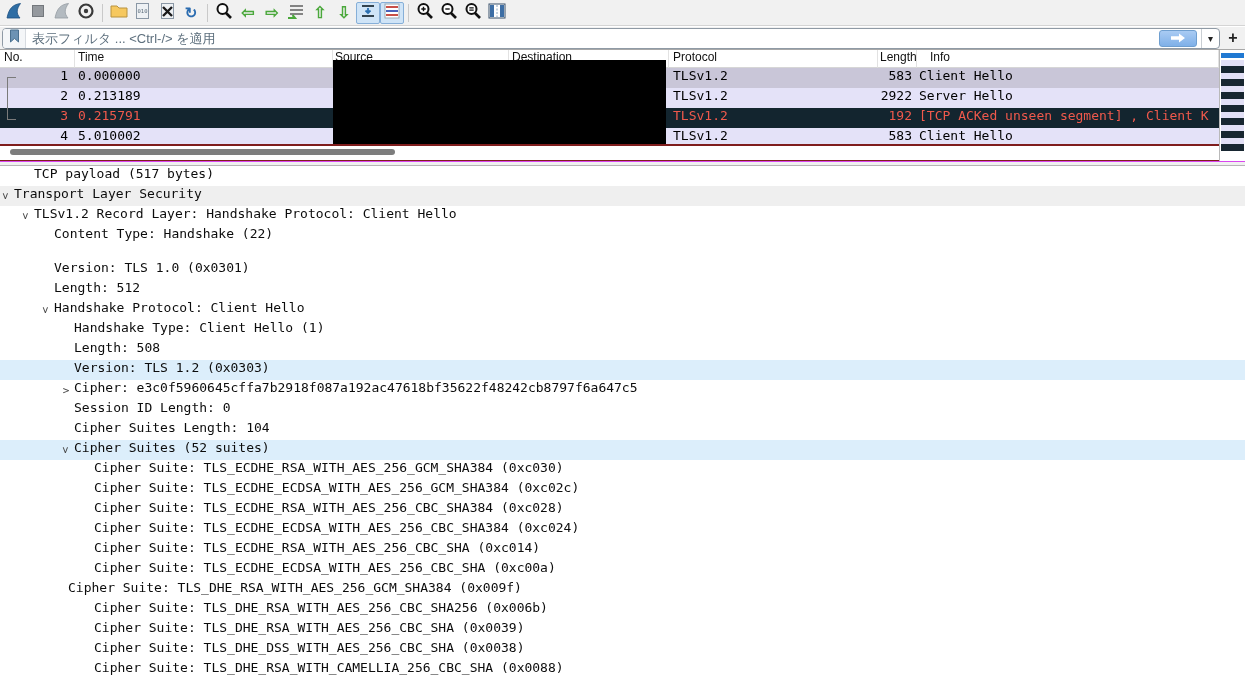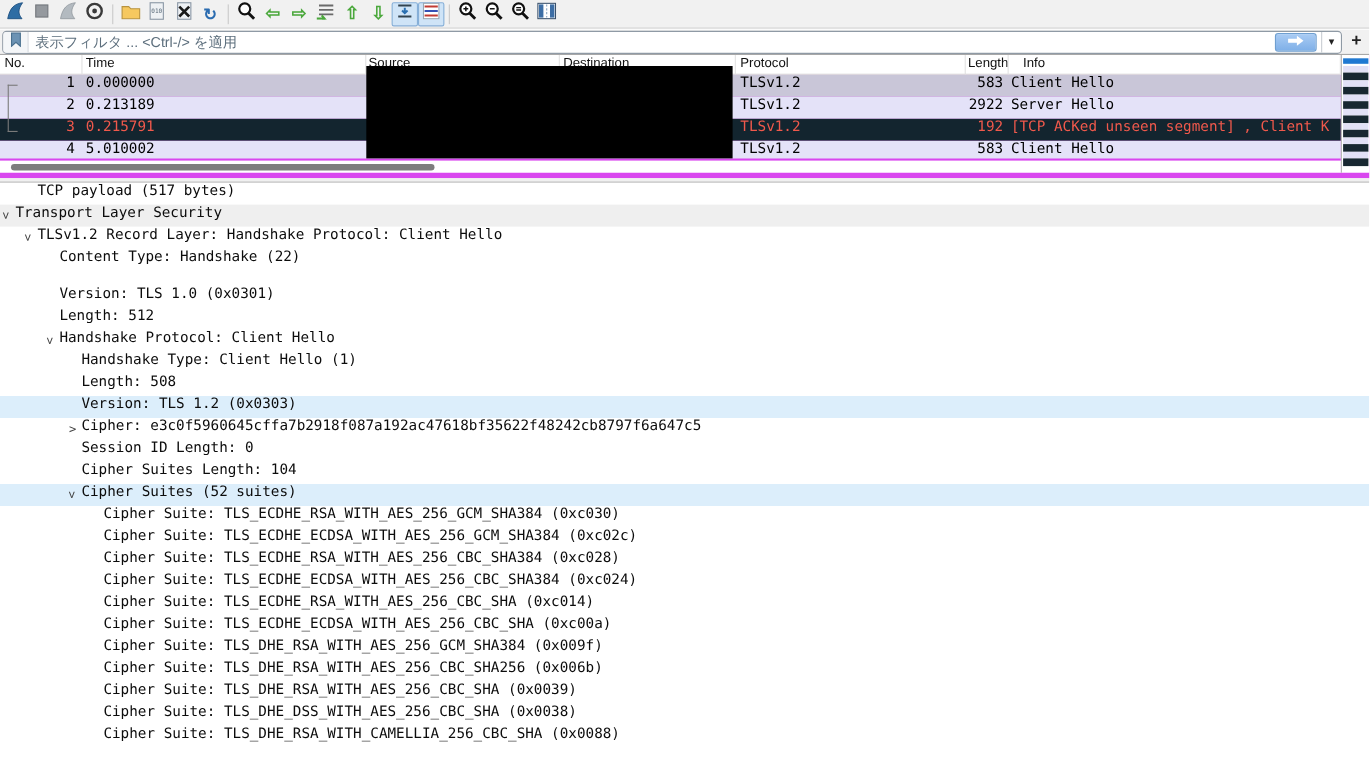--- a/index.html
+++ b/index.html
@@ -26,22 +26,22 @@
                 font:13px "Liberation Sans",sans-serif;color:#4c1d95;padding:0 6px;}
   .filter-input::placeholder{color:#5d6f7d;opacity:1;}
   .apply-btn{width:36px;height:15px;background:linear-gradient(#a9cbf3,#7fb0e8);
              border:1px solid #6f9fd0;border-radius:3px;display:flex;align-items:center;justify-content:center;margin-right:4px;}
   .caret-btn{width:17px;height:100%;border-left:1px solid #c9ced3;display:flex;align-items:center;justify-content:center;
              font-size:10px;color:#222;}
   .plus-btn{width:20px;height:19px;display:flex;align-items:center;justify-content:center;
             font-size:16px;font-weight:bold;color:#222;margin-left:3px;}
 
   
-  .packet-pane{position:absolute;left:0;top:50px;width:1245px;height:112px;background:#d946ef;
-               border-bottom:5px solid #d946ef;box-sizing:border-box;overflow:hidden;}
+  .packet-pane{position:absolute;left:0;top:50px;width:1245px;height:112px;background:#7f1d1d;
+               border-bottom:1px solid #d946ef;box-sizing:border-box;overflow:hidden;}
   .pl-header{position:absolute;left:0;top:0;height:18px;display:flex;background:#fff;z-index:2;}
   .pl-hcell{height:18px;line-height:17px;font:12px "Liberation Sans",sans-serif;color:#111;
             border-right:1px solid #e2e2e2;border-bottom:1px solid #d6d6d6;box-sizing:border-box;
             overflow:hidden;white-space:nowrap;flex-shrink:0;}
   .pl-rows{position:absolute;left:0;top:18px;width:1219px;height:76px;overflow:hidden;}
   .prow{display:flex;height:20px;flex-shrink:0;}
   .pcell{height:20px;line-height:20px;font:13px "DejaVu Sans Mono",monospace;
          overflow:hidden;white-space:pre;box-sizing:border-box;flex-shrink:0;}
   .r-tls-dim{background:#c9c6d8;color:#000;}
   .r-tls{background:#e4e2f8;color:#000;}
@@ -298,20 +298,20 @@
       <div class="dline" style="padding-left: 74px;"><span class="exp" style="left: 60px;">&gt;</span><span>Cipher: e3c0f5960645cffa7b2918f087a192ac47618bf35622f48242cb8797f6a647c5</span></div>
       <div class="dline" style="padding-left: 74px;"><span>Session ID Length: 0</span></div>
       <div class="dline" style="padding-left: 74px;"><span>Cipher Suites Length: 104</span></div>
       <div class="dline hl-blue" style="padding-left: 74px;"><span class="exp open" style="left: 60px;">&gt;</span><span>Cipher Suites (52 suites)</span></div>
       <div class="dline" style="padding-left: 94px;"><span>Cipher Suite: TLS_ECDHE_RSA_WITH_AES_256_GCM_SHA384 (0xc030)</span></div>
       <div class="dline" style="padding-left: 94px;"><span>Cipher Suite: TLS_ECDHE_ECDSA_WITH_AES_256_GCM_SHA384 (0xc02c)</span></div>
       <div class="dline" style="padding-left: 94px;"><span>Cipher Suite: TLS_ECDHE_RSA_WITH_AES_256_CBC_SHA384 (0xc028)</span></div>
       <div class="dline" style="padding-left: 94px;"><span>Cipher Suite: TLS_ECDHE_ECDSA_WITH_AES_256_CBC_SHA384 (0xc024)</span></div>
       <div class="dline" style="padding-left: 94px;"><span>Cipher Suite: TLS_ECDHE_RSA_WITH_AES_256_CBC_SHA (0xc014)</span></div>
       <div class="dline" style="padding-left: 94px;"><span>Cipher Suite: TLS_ECDHE_ECDSA_WITH_AES_256_CBC_SHA (0xc00a)</span></div>
-      <div class="dline" style="padding-left: 94px;"><span>Cipher Suite: TLS_DHE_RSA_WITH_AES_256_GCM_SHA384 (0x009f)</span></div>
+      <div class="dline" style="padding-left: 68px;"><span>Cipher Suite: TLS_DHE_RSA_WITH_AES_256_GCM_SHA384 (0x009f)</span></div>
       <div class="dline" style="padding-left: 94px;"><span>Cipher Suite: TLS_DHE_RSA_WITH_AES_256_CBC_SHA256 (0x006b)</span></div>
       <div class="dline" style="padding-left: 94px;"><span>Cipher Suite: TLS_DHE_RSA_WITH_AES_256_CBC_SHA (0x0039)</span></div>
       <div class="dline" style="padding-left: 94px;"><span>Cipher Suite: TLS_DHE_DSS_WITH_AES_256_CBC_SHA (0x0038)</span></div>
       <div class="dline" style="padding-left: 94px;"><span>Cipher Suite: TLS_DHE_RSA_WITH_CAMELLIA_256_CBC_SHA (0x0088)</span></div>
     </div>
 
 </div>
 
 </body></html>

